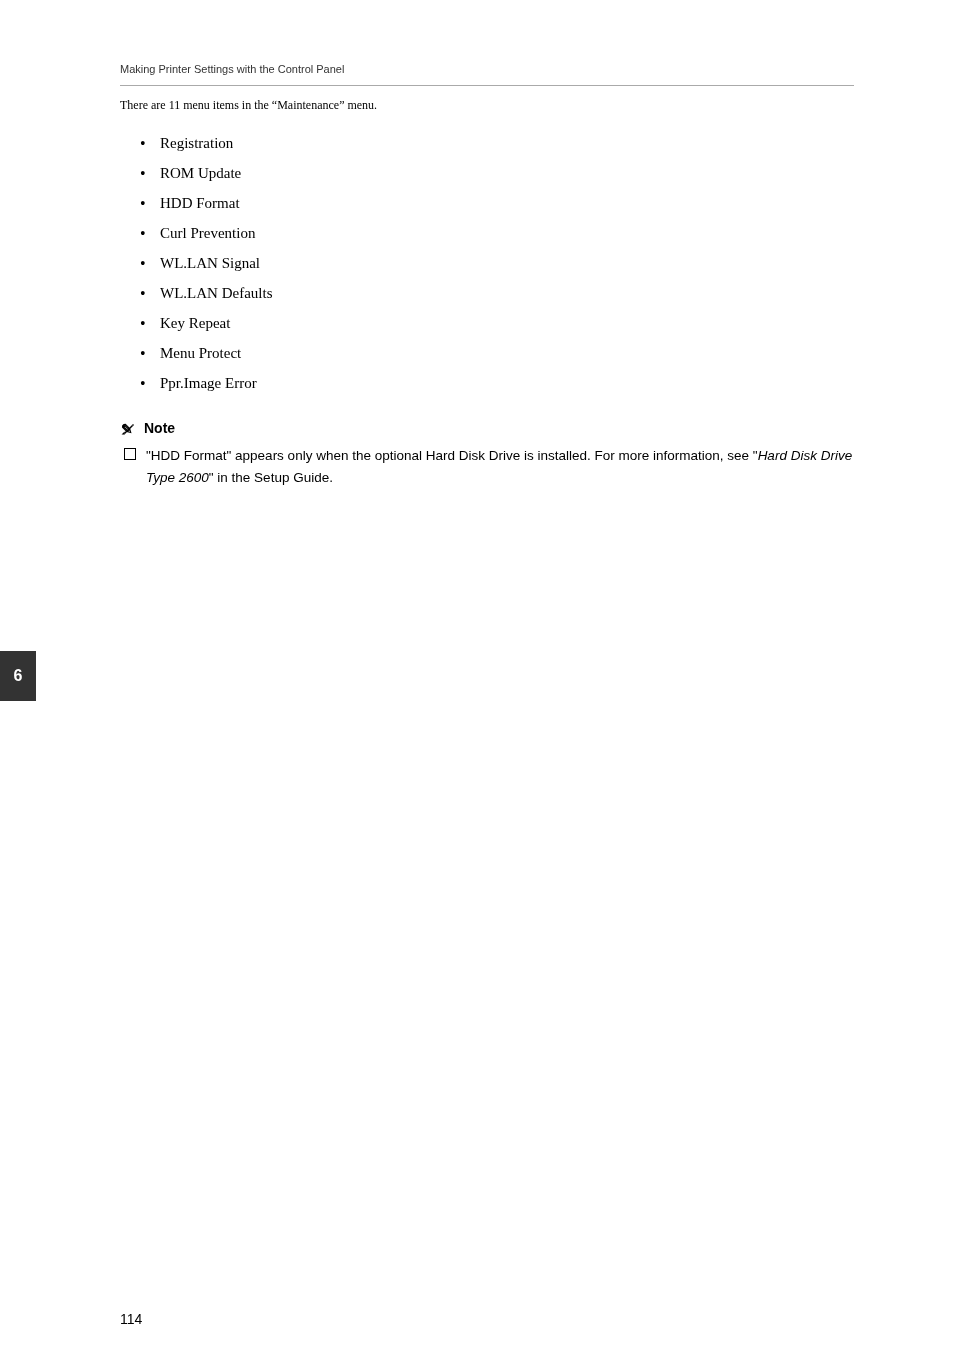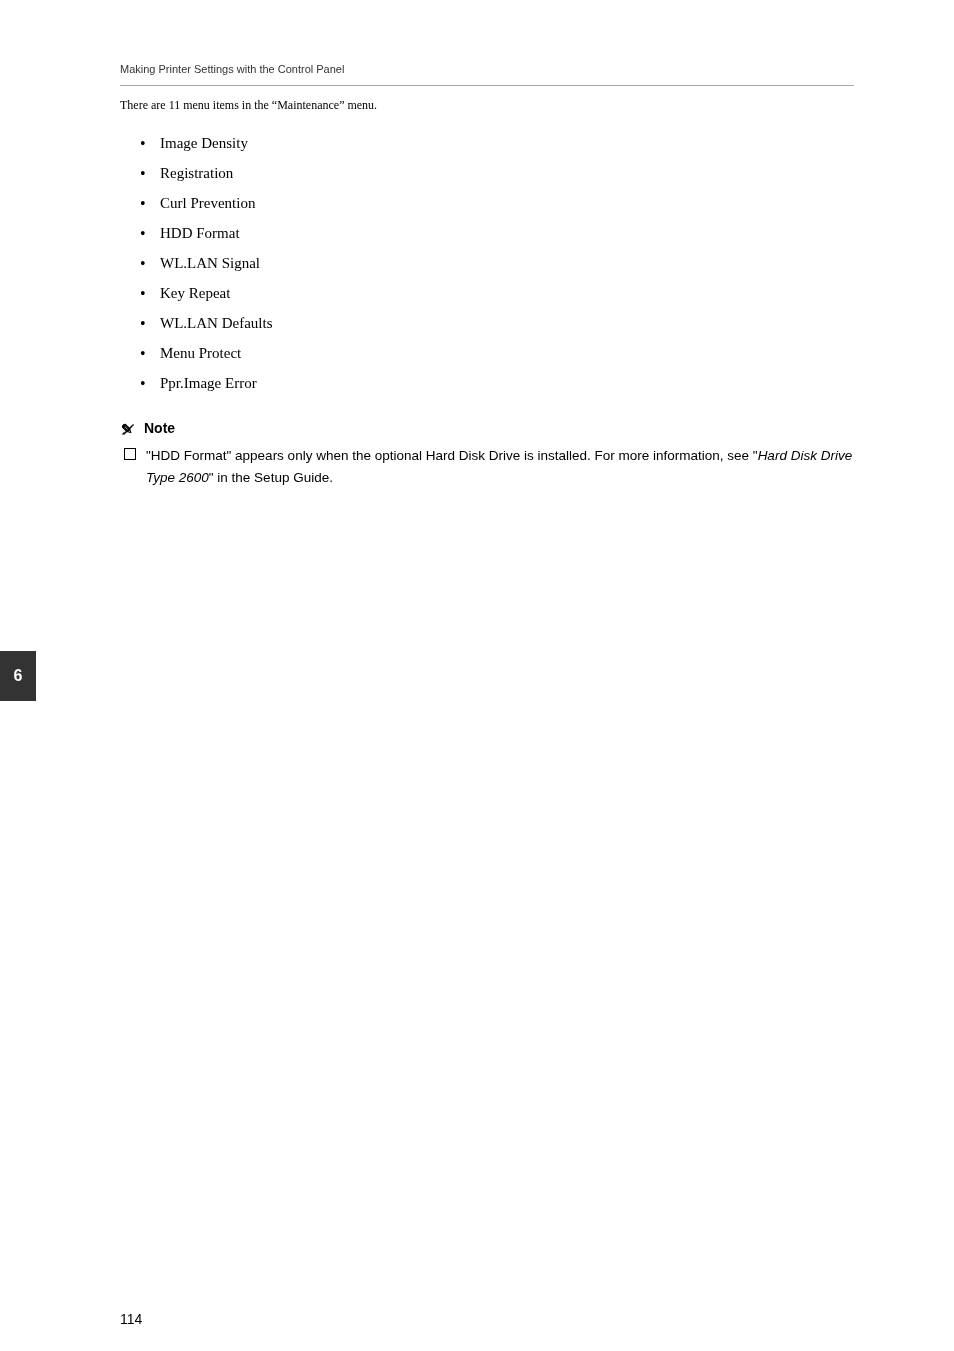--- a/index.html
+++ b/index.html
@@ -162,39 +162,39 @@
 
   <div class="breadcrumb-area">
     <span class="breadcrumb-text">Making Printer Settings with the Control Panel</span>
   </div>
 
 
   <p class="intro-text">There are 11 menu items in the “Maintenance” menu.</p>
 
   <ul class="bullet-list">
     <li>
-      <span>Image Density</span>
-    </li>
-    <li>
       <span>Registration</span>
     </li>
     <li>
+      <span>ROM Update</span>
+    </li>
+    <li>
+      <span>HDD Format</span>
+    </li>
+    <li>
       <span>Curl Prevention</span>
     </li>
     <li>
-      <span>HDD Format</span>
-    </li>
-    <li>
       <span>WL.LAN Signal</span>
     </li>
     <li>
+      <span>WL.LAN Defaults</span>
+    </li>
+    <li>
       <span>Key Repeat</span>
-    </li>
-    <li>
-      <span>WL.LAN Defaults</span>
     </li>
     <li>
       <span>Menu Protect</span>
     </li>
     <li>
       <span>Ppr.Image Error</span>
     </li>
   </ul>
 
   <div class="note-section">

